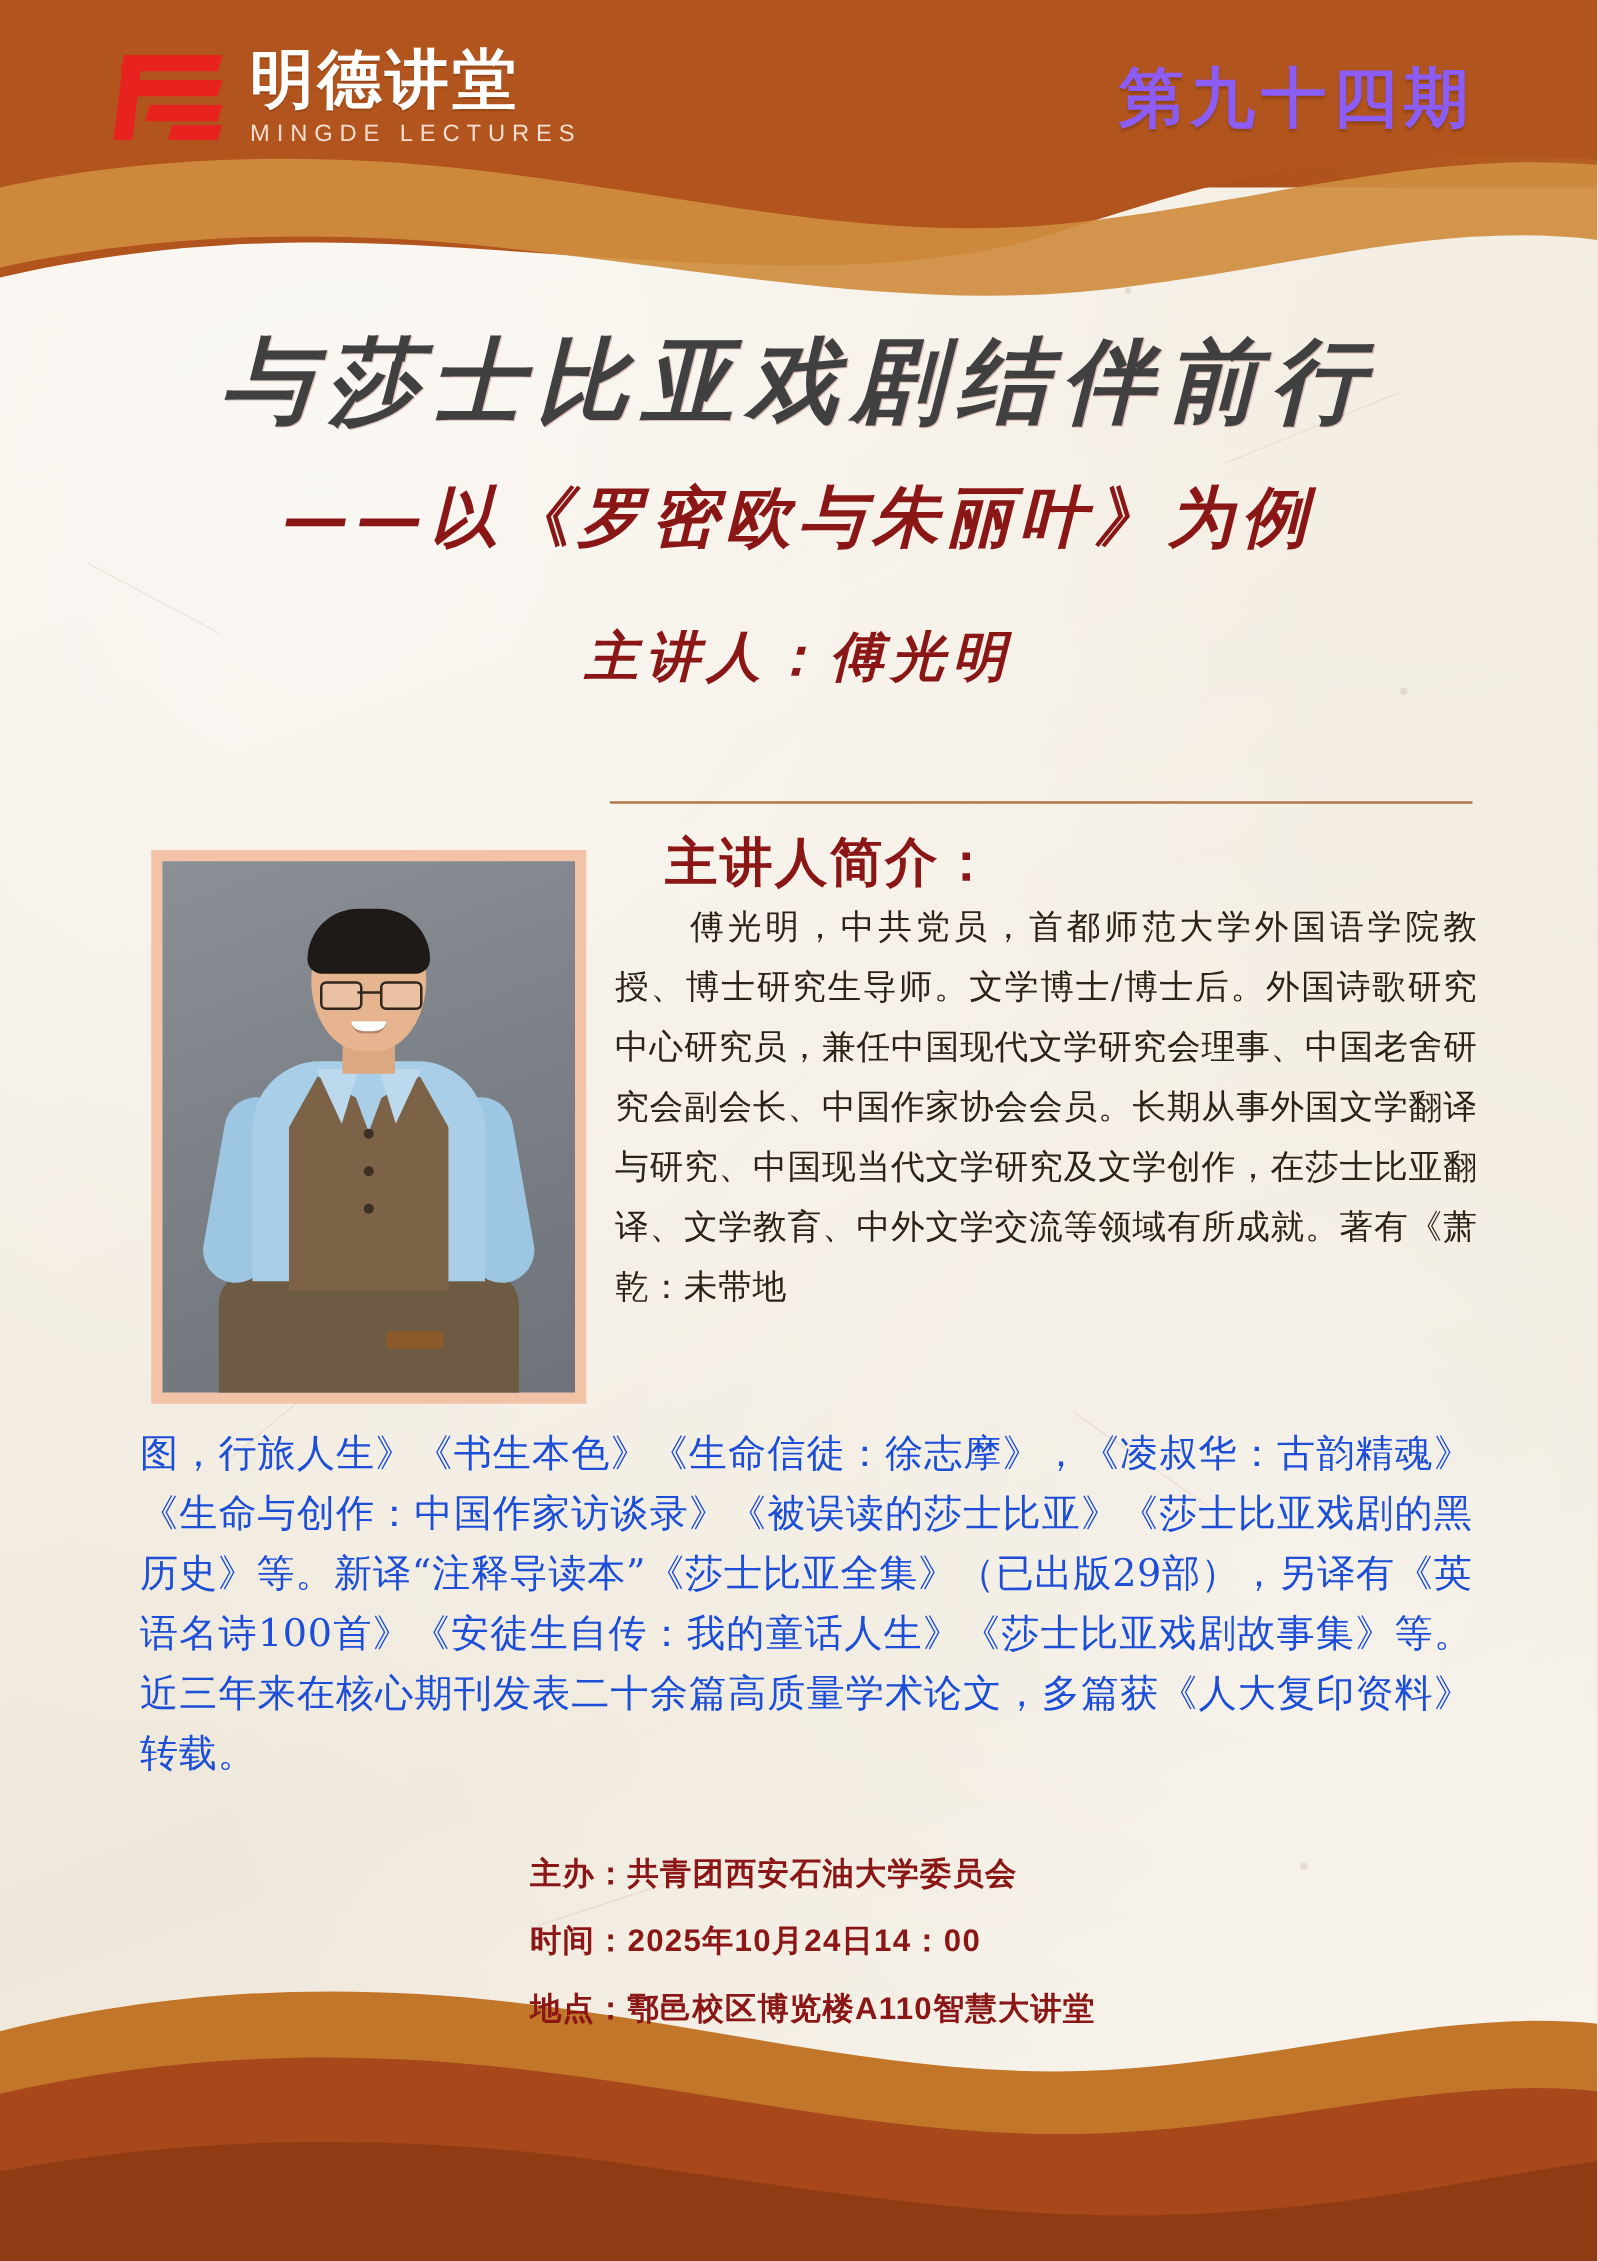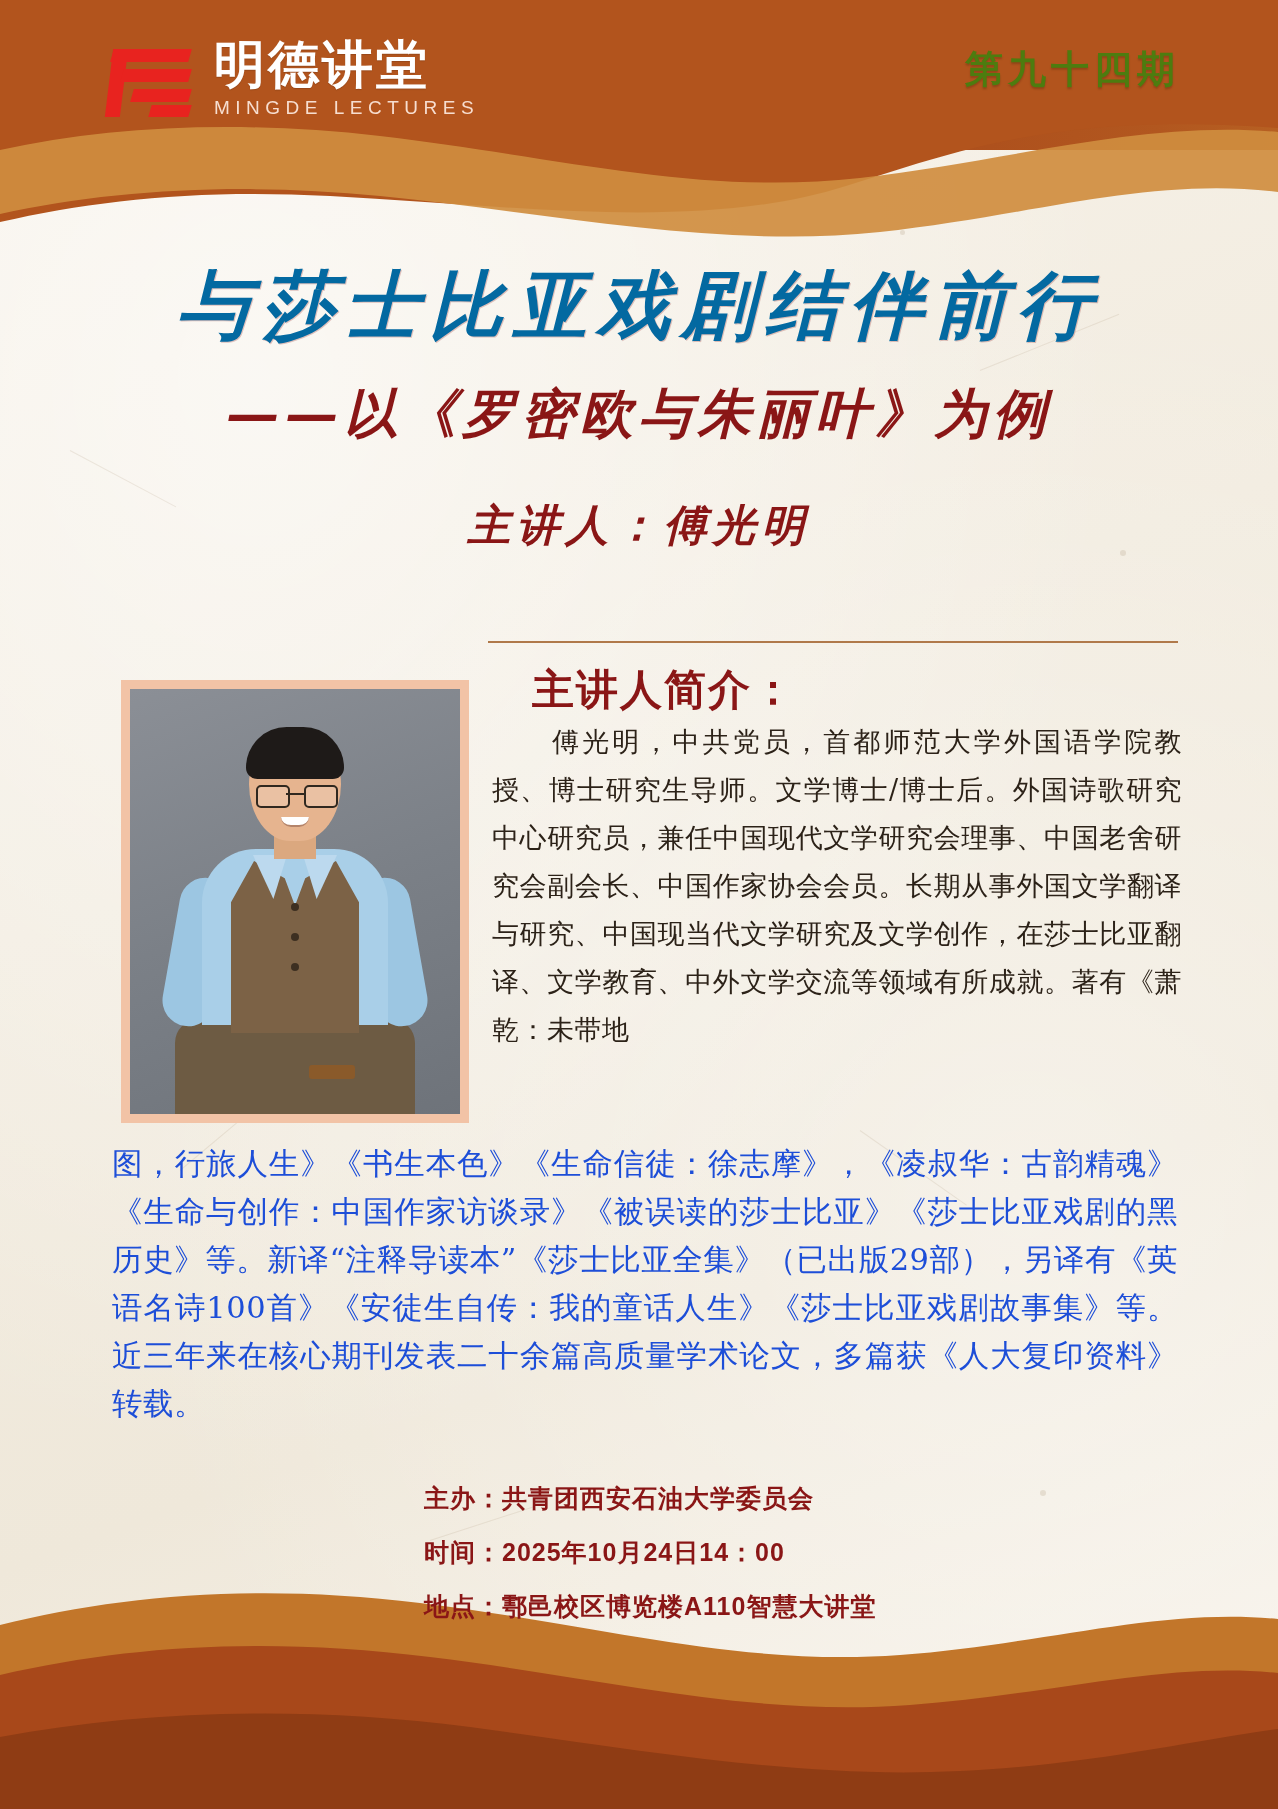--- a/index.html
+++ b/index.html
@@ -64,24 +64,24 @@
   .header {
     position: absolute;
     top: 0;
     left: 0;
     width: 1278px;
     height: 155px;
     z-index: 6;
   }
   .logo-wrap {
     position: absolute;
-    left: 104px;
+    left: 90px;
     top: 36px;
     display: flex;
-    align-items: flex-end;
+    align-items: center;
   }
   .logo-mark {
     width: 92px;
     height: 74px;
     position: relative;
     margin-right: 18px;
   }
   .logo-mark i {
     position: absolute;
     background: #e8231f;
@@ -114,22 +114,22 @@
     letter-spacing: 5.5px;
     color: #f7ded0;
     margin-top: 5px;
   }
   .issue {
     position: absolute;
     right: 98px;
     top: 44px;
     font-family: "DejaVu Serif", "Liberation Serif", serif;
     font-weight: bold;
-    font-size: 38px;
-    color: #4d7c0f;
+    font-size: 52px;
+    color: #8b5cf6;
     letter-spacing: 5px;
     text-shadow: 0 2px 2px rgba(0,0,0,0.18);
   }
 
   
   .content {
     position: absolute;
     left: 0;
     top: 0;
     width: 1278px;
@@ -141,21 +141,21 @@
     position: absolute;
     top: 268px;
     left: 0;
     width: 1278px;
     text-align: center;
   }
   .title-main {
     font-family: "DejaVu Serif", "Liberation Serif", serif;
     font-weight: bold;
     font-size: 74px;
-    color: #0369a1;
+    color: #404040;
     letter-spacing: 10px;
     line-height: 1;
     font-style: italic;
     text-shadow: 1px 1px 0 rgba(138,22,22,0.25);
   }
   .title-sub {
     font-family: "DejaVu Serif", "Liberation Serif", serif;
     font-weight: bold;
     font-size: 53px;
     color: #8a1616;

